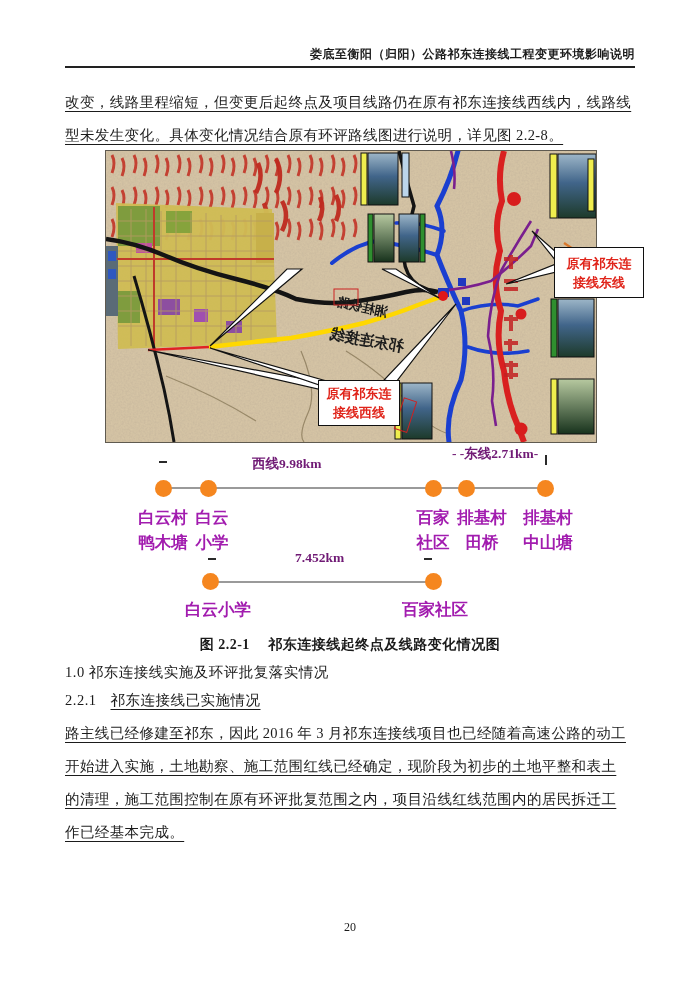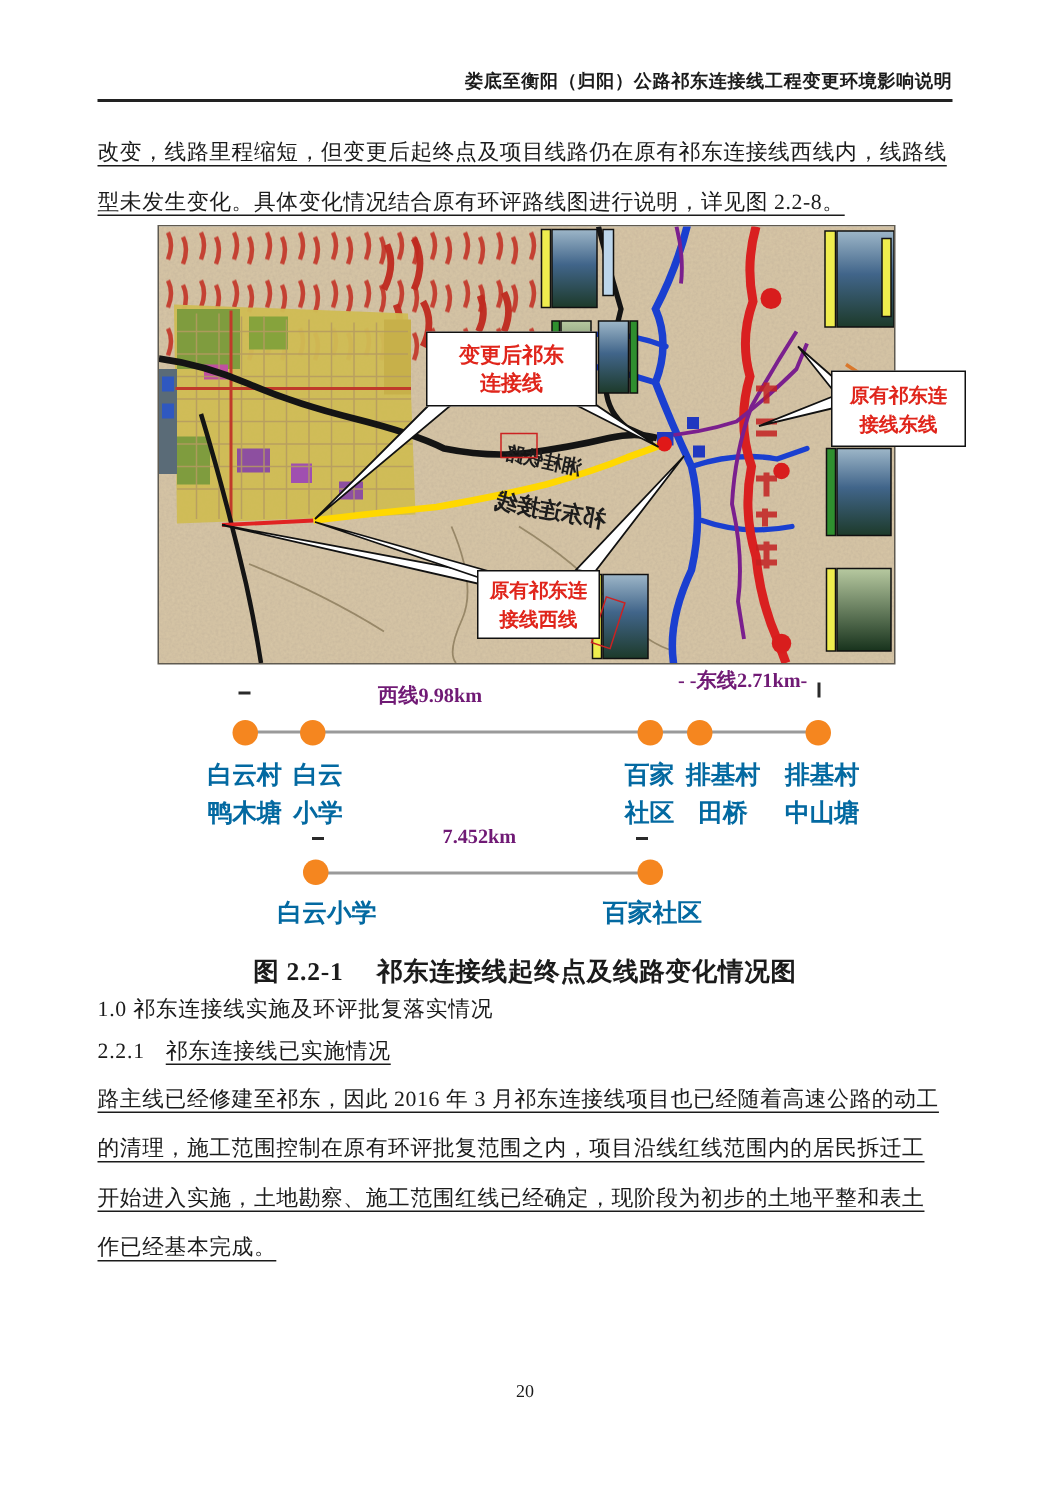--- a/index.html
+++ b/index.html
@@ -22,25 +22,25 @@
            display:flex;flex-direction:column;align-items:center;justify-content:center;
            font-family:"Liberation Sans",sans-serif;font-weight:bold;color:#e0251b;}
   .co-line{line-height:19px;}
   
   .dot{position:absolute;width:17px;height:17px;border-radius:50%;background:#f5861f;}
   .dline{position:absolute;height:1.6px;background:#9a9a9a;}
   .tick-h{position:absolute;width:8px;height:2px;background:#2a2a2a;}
   .tick-v{position:absolute;width:2px;height:10px;background:#2a2a2a;}
   .kmlab{position:absolute;font-size:13.5px;font-weight:bold;color:#701a75;
          font-family:"Liberation Serif",serif;white-space:nowrap;}
-  .redlab{position:absolute;color:#0369a1;font-weight:bold;font-size:16.5px;line-height:25px;
+  .redlab{position:absolute;color:#a21caf;font-weight:bold;font-size:16.5px;line-height:25px;
           text-align:center;font-family:"Liberation Sans",sans-serif;white-space:nowrap;}
   
   .caption{position:absolute;left:0;top:636px;width:700px;text-align:center;
-           font-size:17px;font-weight:bold;letter-spacing:.5px;}
+           font-size:14px;font-weight:bold;letter-spacing:.5px;}
   .h22{position:absolute;left:65px;top:663px;font-size:14.5px;letter-spacing:.5px;}
   .h221{position:absolute;left:65px;top:691px;font-size:14.5px;letter-spacing:.5px;}
   .h221 .t{margin-left:14px;text-decoration:underline;text-underline-offset:4px;}
   .pagenum{position:absolute;left:0;top:920px;width:700px;text-align:center;font-size:12px;}
 </style>
 </head>
 <body>
 
 <div class="page">
 
@@ -205,24 +205,20 @@
         <polygon points="104,195 181,118 196,118"></polygon>
         <polygon points="333,147 276,118 290,118"></polygon>
         <polygon points="42,199 214,231 221,240"></polygon>
         <polygon points="104,197 224,231 231,240"></polygon>
         <polygon points="350,153 278,229 290,231"></polygon>
         <polygon points="426,80 450,101 450,110"></polygon>
         <polygon points="400,133 450,113 450,121"></polygon>
       </g>
     </svg>
 
-    <div class="callout" style="left:178px;top:70px;width:112px;height:48px;font-size:14px;">
-      <span class="co-line">变更后祁东</span>
-      <span class="co-line">连接线</span>
-    </div>
     <div class="callout" style="left:212px;top:229px;width:80px;height:44px;font-size:13px;">
       <span class="co-line">原有祁东连</span>
       <span class="co-line">接线西线</span>
     </div>
     <div class="callout" style="left:448px;top:96px;width:88px;height:49px;font-size:13px;">
       <span class="co-line">原有祁东连</span>
       <span class="co-line">接线东线</span>
     </div>
   </div>
 
@@ -274,19 +270,19 @@
 
   <div class="caption">图 2.2-1　 祁东连接线起终点及线路变化情况图</div>
 
   <div class="h22">1.0 祁东连接线实施及环评批复落实情况</div>
   <div class="h221">
     <span>2.2.1</span><span class="t">祁东连接线已实施情况</span>
   </div>
 
   <div class="para" style="top:717px;">
     <div class="pline">路主线已经修建至祁东，因此 2016 年 3 月祁东连接线项目也已经随着高速公路的动工</div>
+    <div class="pline">开始进入实施，土地勘察、施工范围红线已经确定，现阶段为初步的土地平整和表土</div>
     <div class="pline">的清理，施工范围控制在原有环评批复范围之内，项目沿线红线范围内的居民拆迁工</div>
-    <div class="pline">开始进入实施，土地勘察、施工范围红线已经确定，现阶段为初步的土地平整和表土</div>
     <div class="pline">作已经基本完成。</div>
   </div>
 
   <div class="pagenum">20</div>
 </div>
 
 </body></html>

